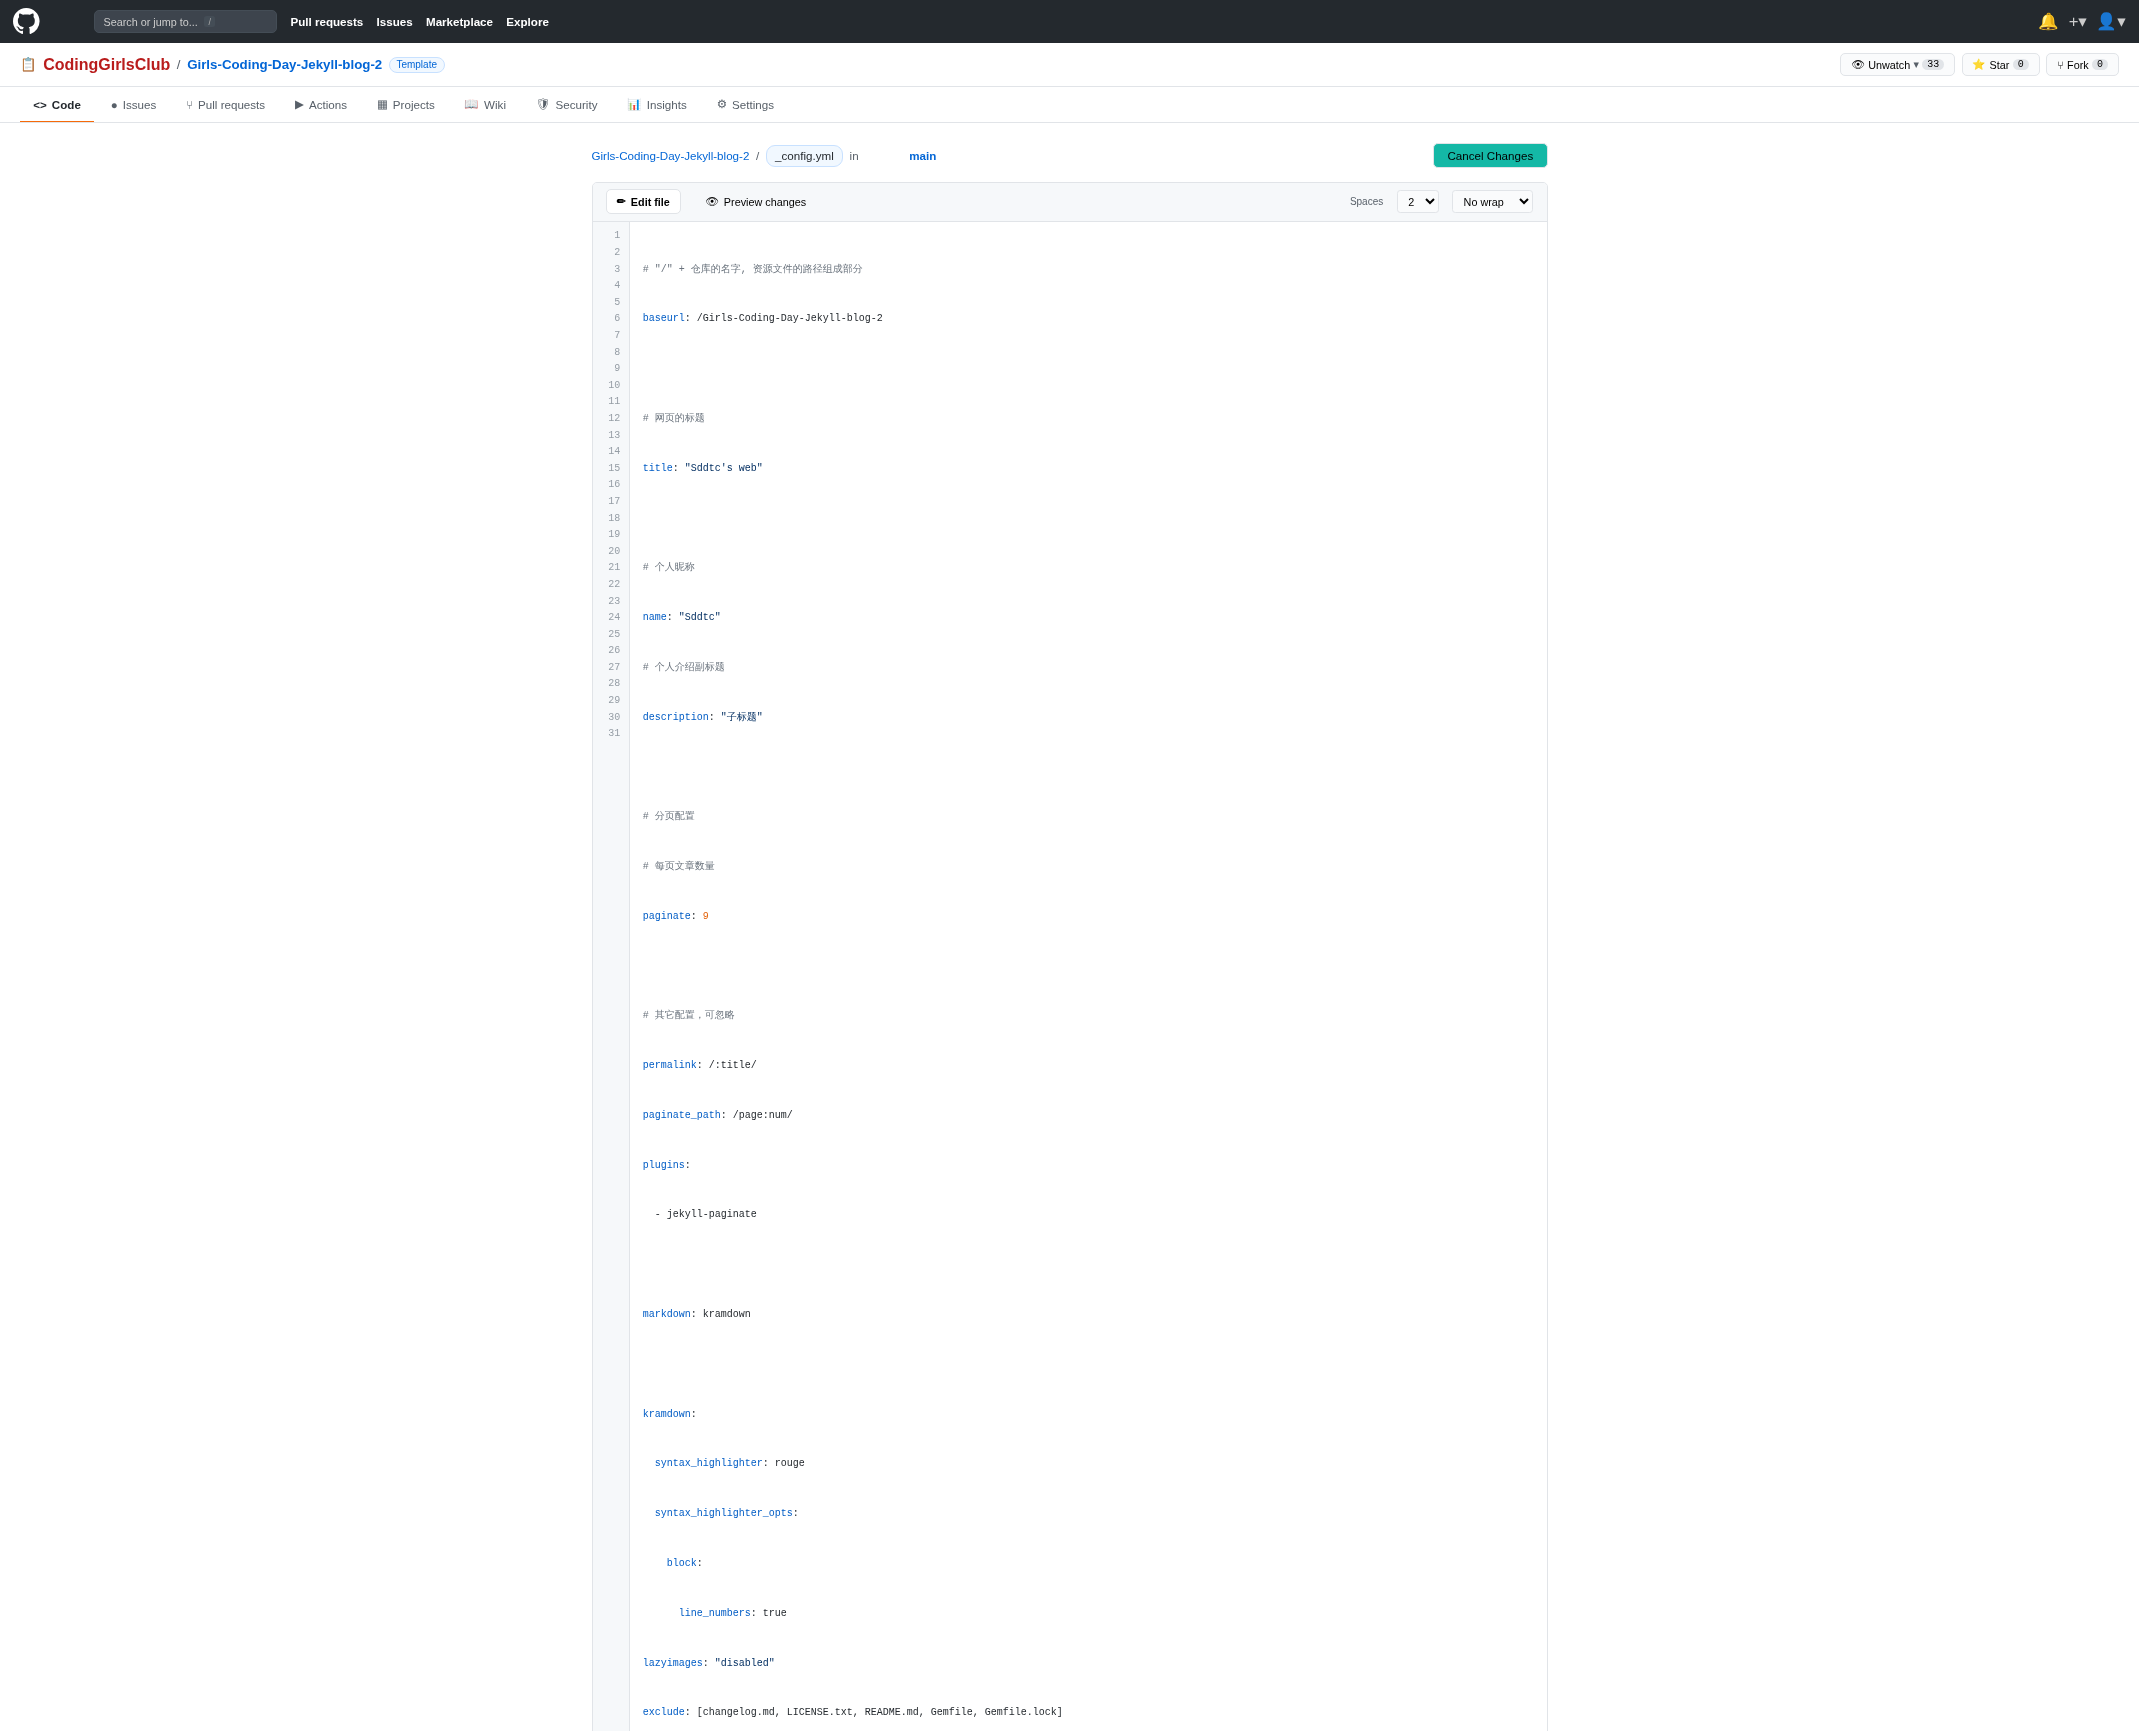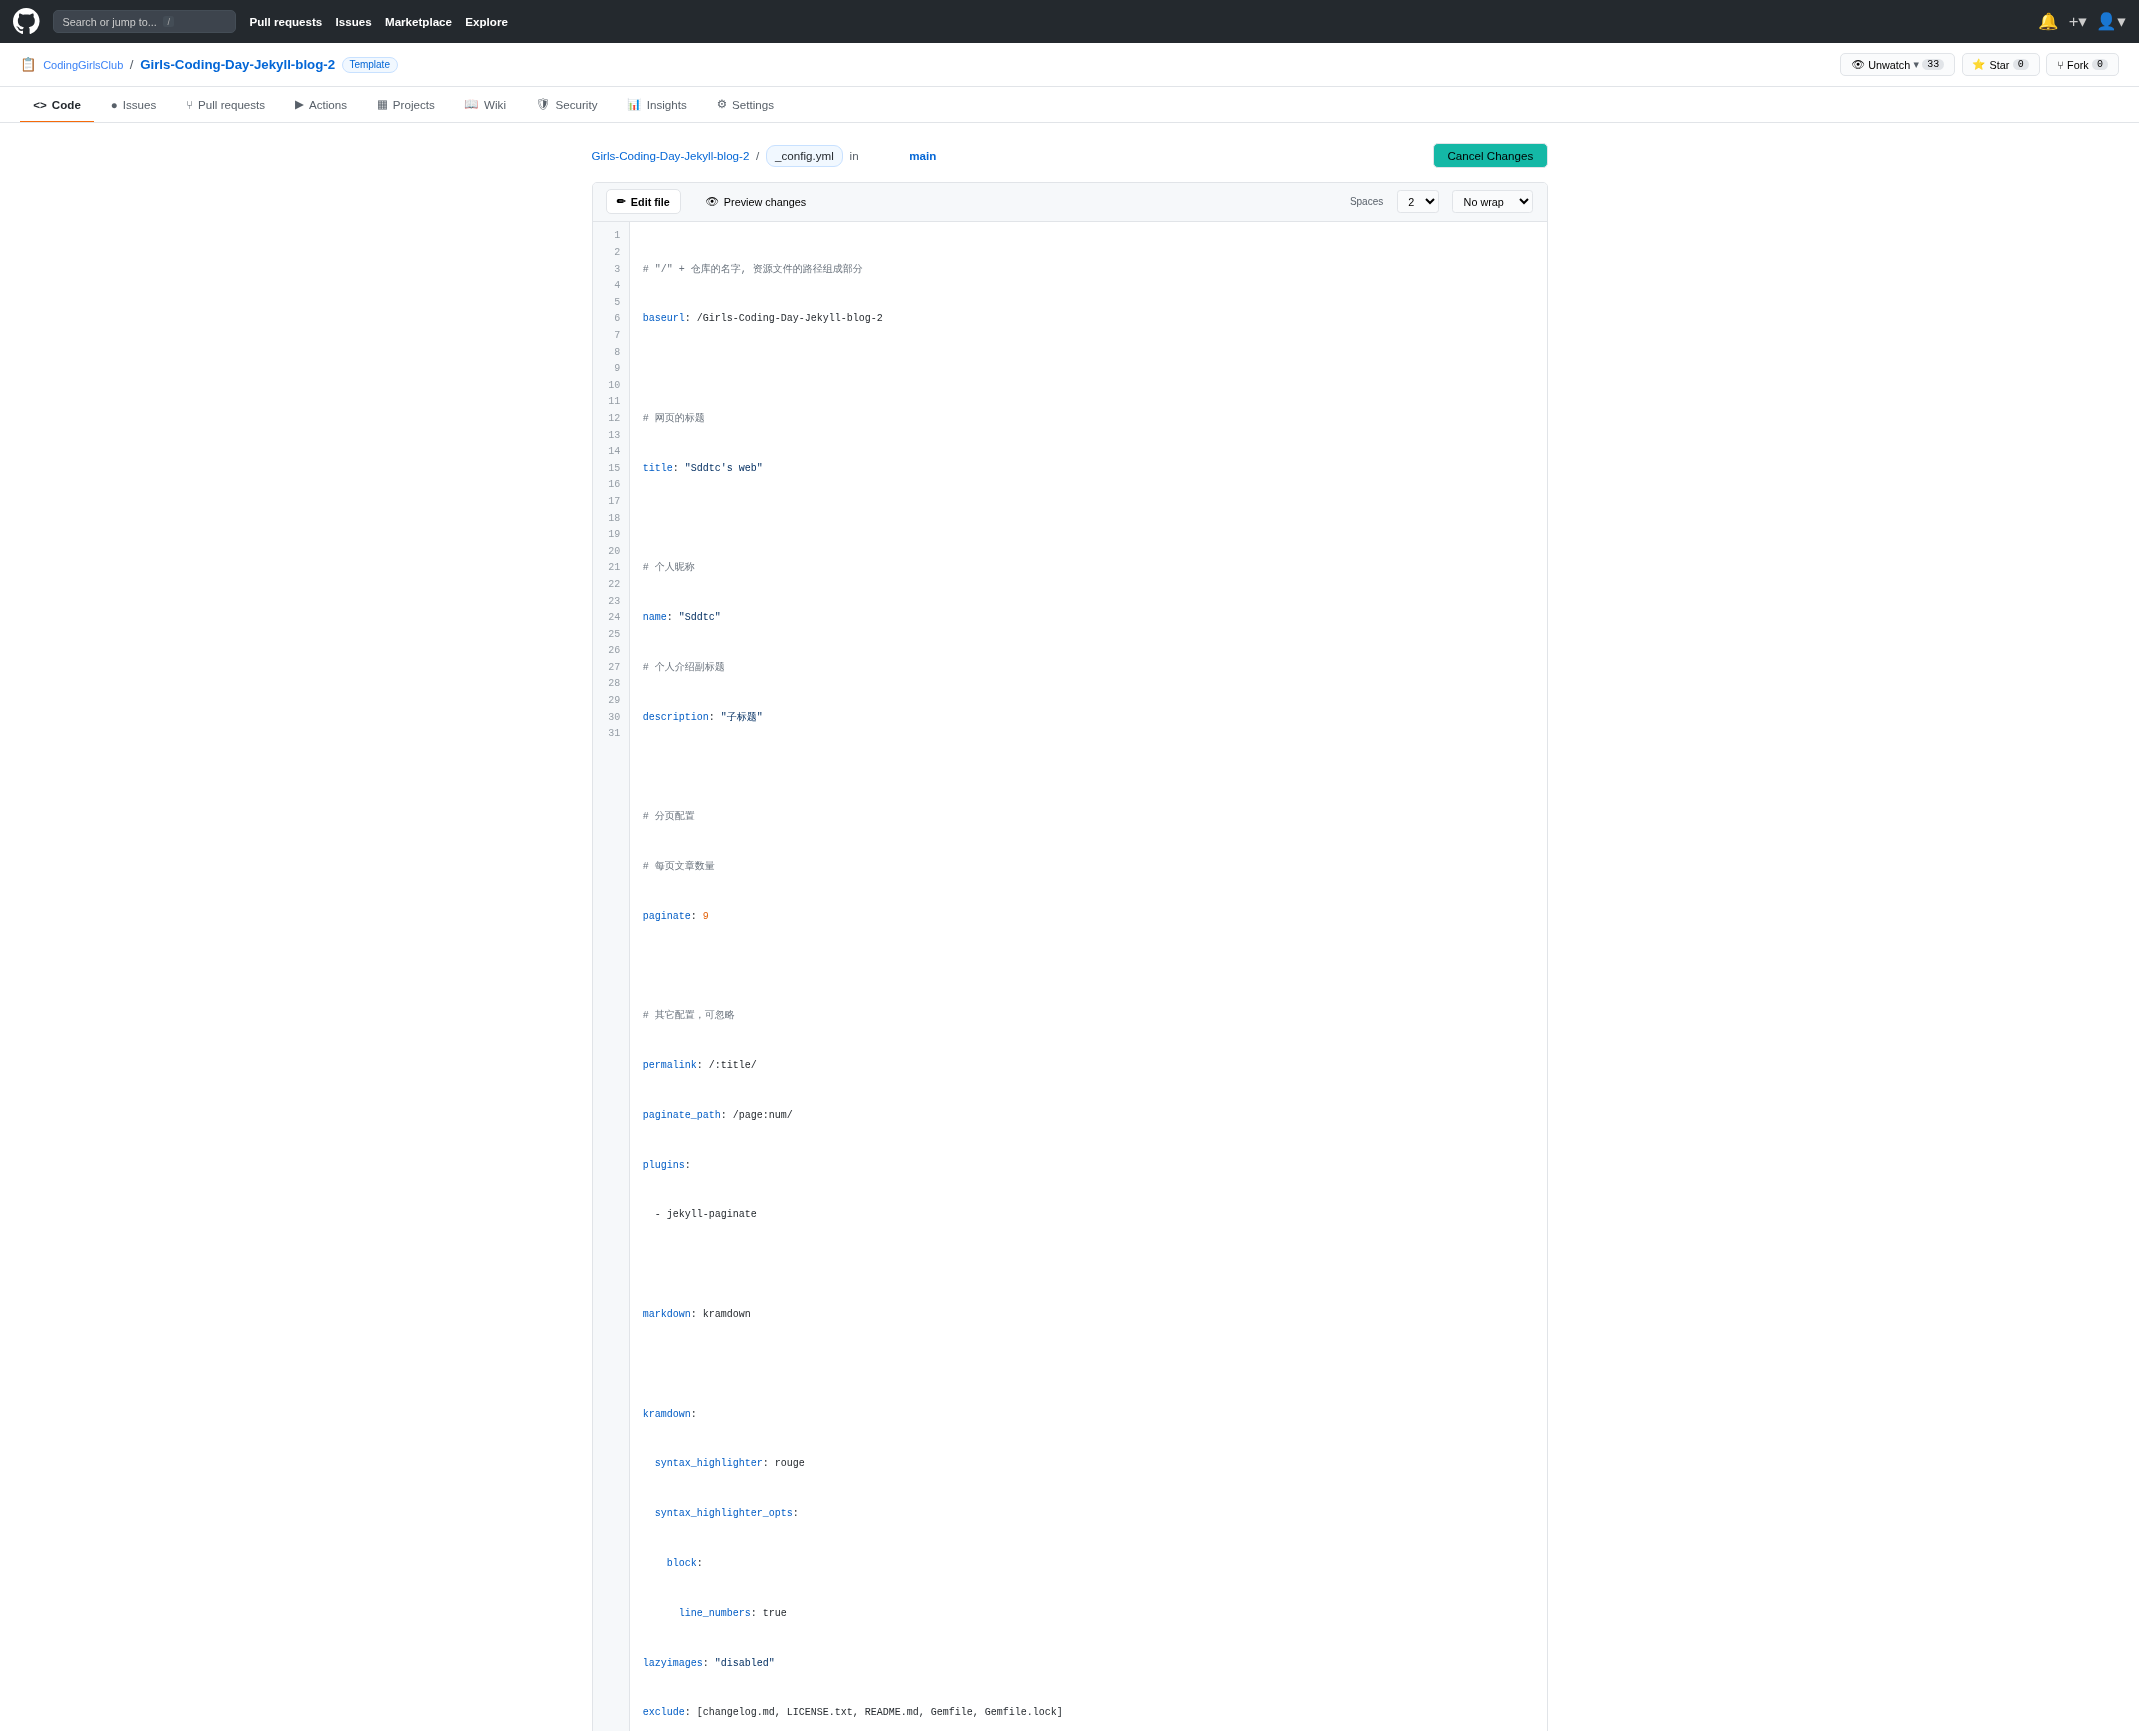--- a/index.html
+++ b/index.html
@@ -1,31 +1,31 @@
 <!DOCTYPE html>
 <html style="font-size:13.3px"><head>
   <meta charset="utf-8">
   <style>
     * { box-sizing: border-box; margin: 0; padding: 0; }
     body { font-family: -apple-system, BlinkMacSystemFont, "Segoe UI", Helvetica, Arial, sans-serif; font-size: 11.6px; color: #24292e; background: #fff; }
 
     
     .top-nav { background: #24292e; color: #fff; display: flex; align-items: center; padding: 0 13.3px; height: 43px; gap: 13.3px; }
     .top-nav .logo { width: 26.6px; height: 26.6px; }
-    .top-nav .search-box { background: #3d444d; border: 0.8px solid #444d56; border-radius: 5px; color: #ccc; padding: 4.2px 8.3px; display: flex; align-items: center; gap: 6.6px; width: 183px; font-size: 10.8px; }
+    .top-nav .search-box { background: #3d444d; border: 0.8px solid #444d56; border-radius: 5px; color: #ccc; padding: 4.2px 8.3px; display: flex; align-items: center; gap: 6.6px; width: 183px; font-size: 10.8px; margin-left: 41px; }
     .top-nav .search-box .slash-badge { background: #444d56; border-radius: 2.5px; padding: 0.8px 4.2px; font-size: 9px; color: #aaa; }
     .top-nav-links { display: flex; gap: 13.3px; }
     .top-nav-links a { color: #fff; text-decoration: none; font-weight: 600; font-size: 11.6px; }
     .top-nav-right { margin-left: auto; display: flex; align-items: center; gap: 10px; color: #ccc; font-size: 16.6px; }
     .top-nav-right .icon-btn { cursor: pointer; }
 
     
     .repo-header { padding: 10px 20px; border-bottom: 0.8px solid #e1e4e8; display: flex; align-items: center; gap: 6.6px; }
     .repo-header .repo-icon { color: #586069; font-size: 13.3px; }
-    .repo-header .org-link { color: #3b82f6; text-decoration: none; font-weight: 400; font-size: 11px; }
+    .repo-header .org-link { color: #b91c1c; text-decoration: none; font-weight: 700; font-size: 16px; }
     .repo-header .sep { color: #586069; font-size: 13.3px; }
     .repo-header .repo-link { color: #0366d6; text-decoration: none; font-weight: 600; font-size: 13.3px; }
     .repo-header .template-badge { background: #f1f8ff; border: 0.8px solid #c8e1ff; color: #0366d6; border-radius: 16.6px; padding: 1.7px 6.6px; font-size: 10px; }
     .repo-header .repo-actions { margin-left: auto; display: flex; gap: 6.6px; }
     .repo-header .action-btn { border: 0.8px solid #e1e4e8; border-radius: 5px; padding: 4.2px 10px; font-size: 10.8px; background: #fafbfc; cursor: pointer; display: flex; align-items: center; gap: 3.3px; }
     .repo-header .action-btn .count { background: #e1e4e8; border-radius: 16.6px; padding: 0 5px; font-size: 10px; font-family: Liberation Mono, monospace; }
 
     
     .repo-tabs { border-bottom: 0.8px solid #e1e4e8; padding: 0 20px; display: flex; gap: 3.3px; }
     .repo-tabs .tab { padding: 10px 13.3px; font-size: 11.6px; cursor: pointer; display: flex; align-items: center; gap: 5px; color: #586069; text-decoration: none; border-bottom: 1.7px solid transparent; }

